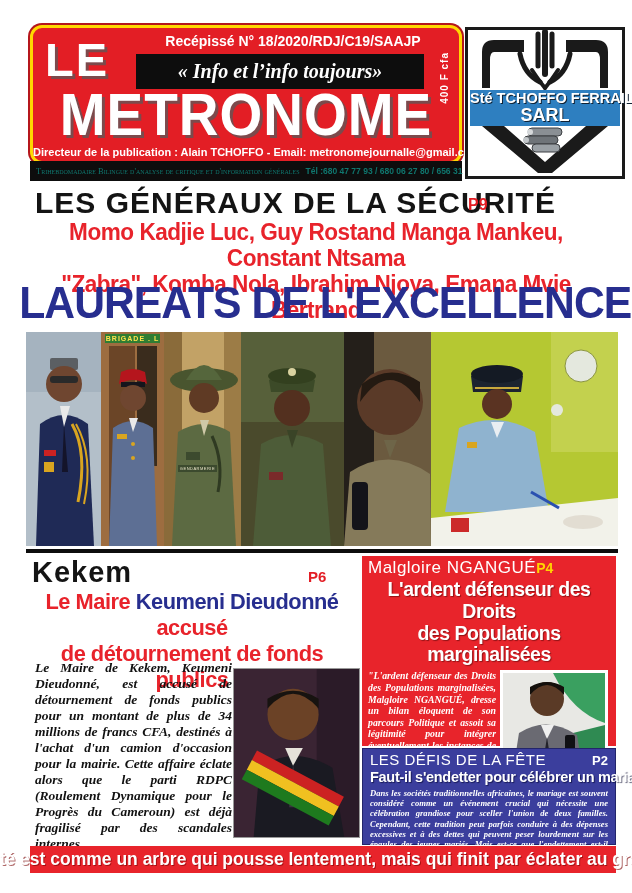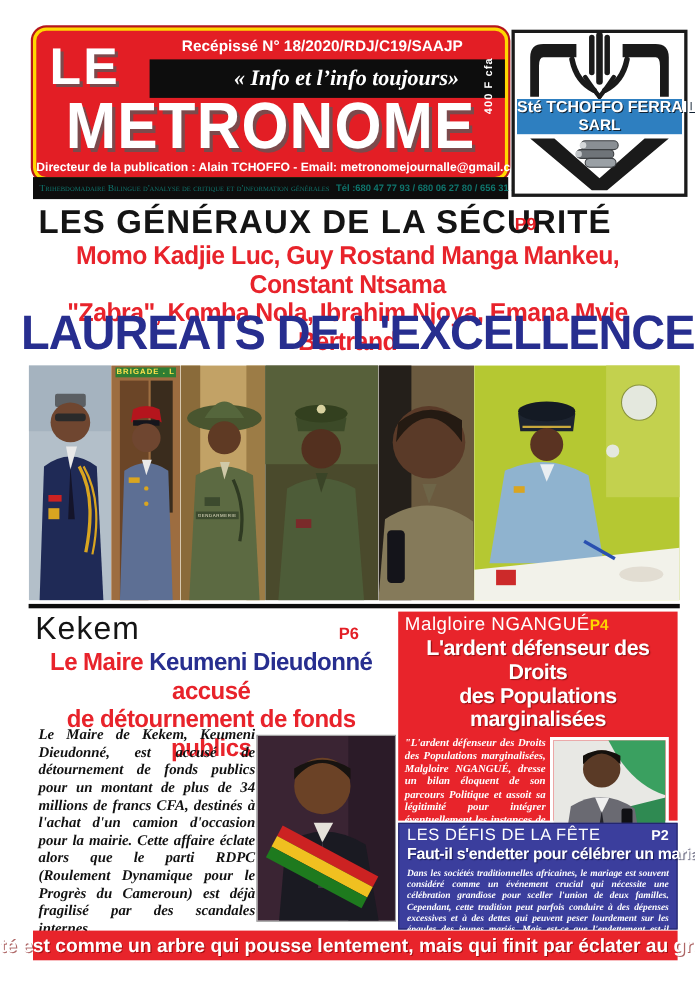--- a/index.html
+++ b/index.html
@@ -9,21 +9,21 @@
   
   #masthead{position:absolute;left:30px;top:25px;width:426px;height:133px;background:#e31e25;
             border:3px solid #ffd800;border-radius:12px;box-shadow:0 0 0 2px #b5161c;}
   #mh-le{position:absolute;left:12px;top:4px;color:#fff;font-weight:bold;font-size:47px;
          letter-spacing:2px;text-shadow:3px 3px 0 rgba(90,90,90,.75);}
   #mh-receipt{position:absolute;left:110px;top:5px;width:300px;text-align:center;color:#fff;
               font-weight:bold;font-size:14px;white-space:nowrap;}
   #mh-slogan{position:absolute;left:103px;top:26px;width:288px;height:35px;background:#0d0d0d;
              color:#fff;display:flex;align-items:center;justify-content:center;
              font-family:"Liberation Serif",serif;font-style:italic;font-weight:bold;font-size:20px;
-             white-space:nowrap;padding-left:35px;}
+             white-space:nowrap;}
   #mh-price{position:absolute;right:9px;top:24px;color:#fff;font-weight:bold;font-size:10px;
             writing-mode:vertical-rl;transform:rotate(180deg);letter-spacing:1px;}
   #mh-title{position:absolute;left:0;top:57px;width:100%;text-align:center;color:#fff;
             font-weight:bold;font-size:55px;letter-spacing:1px;line-height:1;
             transform:scaleY(1.08);transform-origin:top;
             text-shadow:3px 3px 0 rgba(90,90,90,.75);white-space:nowrap;}
   #mh-director{position:absolute;left:0;bottom:3px;width:100%;text-align:center;color:#fff;
                font-weight:bold;font-size:11px;white-space:nowrap;}
 
   
@@ -36,21 +36,21 @@
                     font-weight:bold;margin-left:8px;}
 
   
   #ad-logo{position:absolute;left:465px;top:27px;width:160px;height:152px;background:#fff;
            border:3px solid #1a1a1a;box-sizing:border-box;}
   #ad-logo svg{position:absolute;left:0;top:0;}
   #logo-banner{position:absolute;left:2px;top:60px;width:150px;background:#2e7fc0;color:#fff;
                text-align:center;font-weight:bold;padding:1px 0;
                text-shadow:1px 1px 0 #123;line-height:1.05;}
   #logo-banner .l1{font-size:14.5px;white-space:nowrap;}
-  #logo-banner .l2{font-size:14px;}
+  #logo-banner .l2{font-size:18px;}
 
   
   #lead-kicker{position:absolute;left:35px;top:186px;font-size:30px;font-weight:700;
                color:#141414;letter-spacing:1px;white-space:nowrap;}
   #lead-page{position:absolute;left:468px;top:196px;color:#e31e25;font-weight:bold;font-size:16px;}
   #lead-names{position:absolute;left:10px;top:220px;width:612px;text-align:center;color:#e8232b;
               font-weight:bold;font-size:23.5px;line-height:1.1;letter-spacing:-0.5px;
               transform:scaleX(.96);}
   #lead-head{position:absolute;left:10px;top:278px;width:612px;text-align:center;color:#272e8f;
              font-weight:bold;font-size:44px;letter-spacing:-1px;transform:scaleX(.97);
@@ -61,21 +61,21 @@
   .photo{position:relative;height:100%;overflow:hidden;}
   .photo svg{display:block;width:100%;height:100%;}
   #sign-text{position:absolute;left:4px;top:2px;right:4px;background:#2f7d33;color:#ffe34d;
              font-size:7px;font-weight:bold;text-align:center;padding:1px 0;letter-spacing:1px;
              white-space:nowrap;overflow:hidden;}
   #badge-text{position:absolute;left:18%;top:62%;background:#3c4a2e;color:#e8e3c8;font-size:4px;
               padding:1px 2px;letter-spacing:.5px;}
   #rule-under-photos{position:absolute;left:26px;top:549px;width:592px;height:4px;background:#0d0d0d;}
 
   
-  #kekem-kicker{position:absolute;left:32px;top:556px;font-size:29px;font-weight:400;color:#141414;
+  #kekem-kicker{position:absolute;left:32px;top:556px;font-size:29px;font-weight:700;color:#141414;
                 letter-spacing:1px;}
   #kekem-page{position:absolute;left:308px;top:568px;color:#e31e25;font-weight:bold;font-size:15px;}
   #kekem-head{position:absolute;left:22px;top:589px;width:340px;text-align:center;font-weight:bold;
               font-size:22.5px;line-height:1.15;letter-spacing:-0.5px;transform:scaleX(.97);}
   #kekem-head .red{color:#e8232b;} #kekem-head .blue{color:#272e8f;}
   #kekem-body{position:absolute;left:35px;top:660px;width:197px;color:#111;
               font-family:"Liberation Serif",serif;font-weight:bold;font-style:italic;
               font-size:13.5px;line-height:16px;text-align:justify;}
   #mayor-photo{position:absolute;left:233px;top:668px;width:127px;height:170px;
                border:1px solid #999;box-sizing:border-box;}

